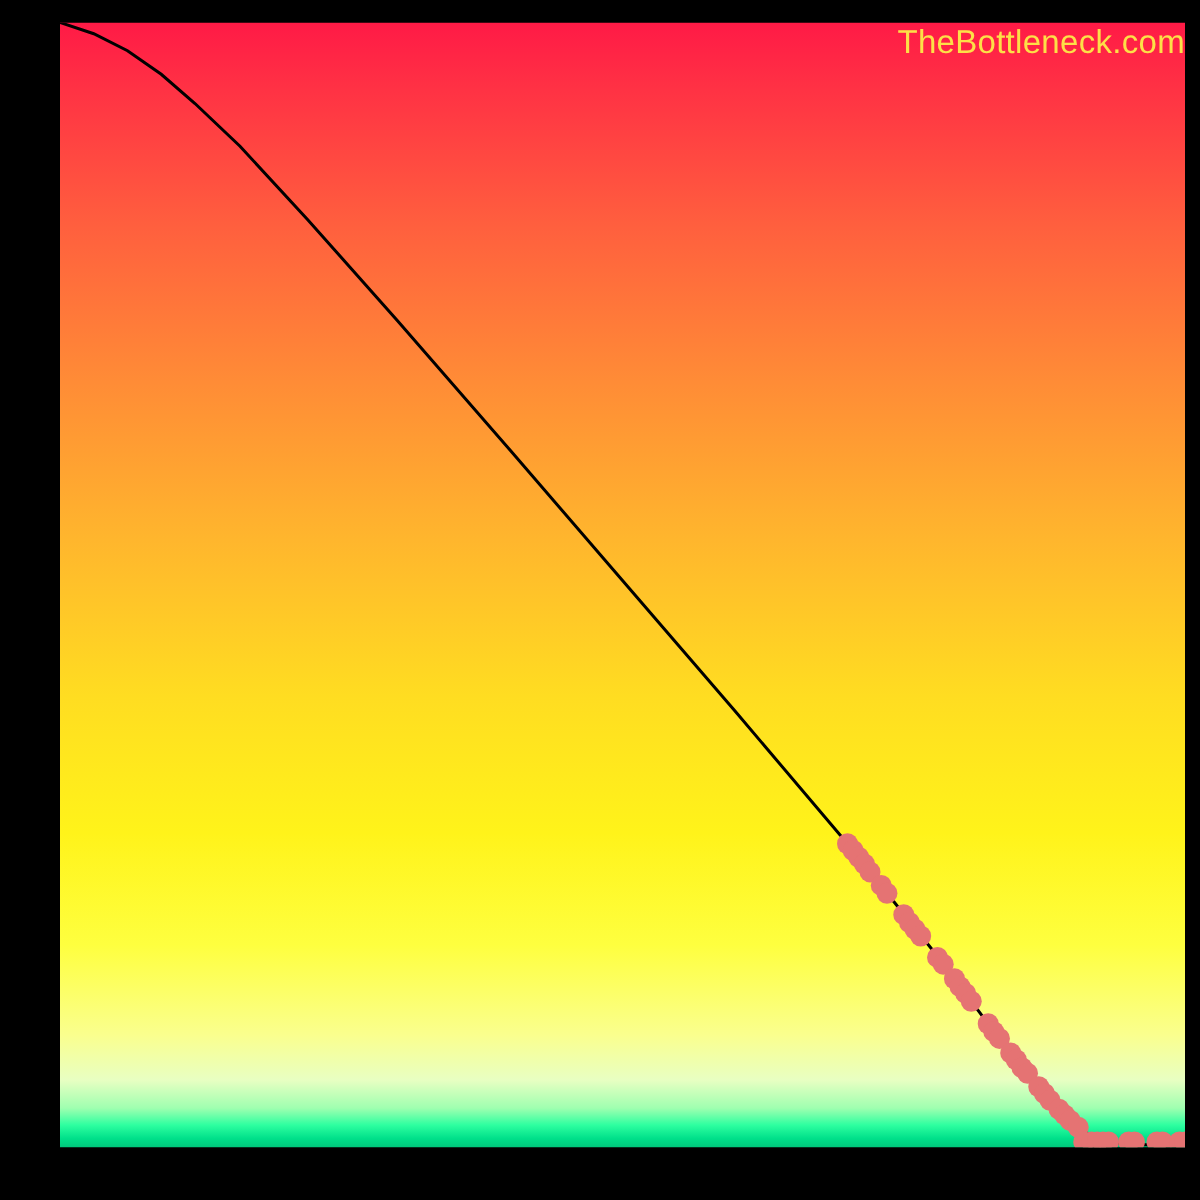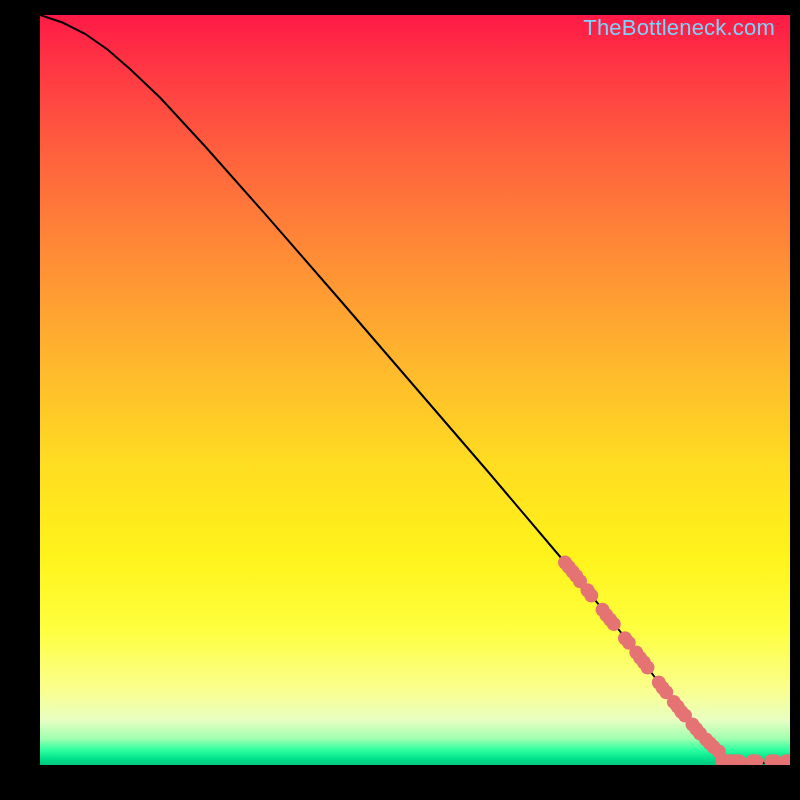--- a/index.html
+++ b/index.html
@@ -43,25 +43,25 @@
       #e8ffc2 94%,
       #9fffb0 96.5%,
       #2effa0 98%,
       #00e08a 99.2%,
       #00c87c 100%
     );
   }
   .watermark {
     position: absolute;
     top: 0px;
-    right: 15px;
+    right: 0;
     font-family: Arial, Helvetica, sans-serif;
     font-size: 22px;
     font-weight: 400;
-    color: #7dd3fc;
+    color: #fde047;
     letter-spacing: 0.2px;
     user-select: none;
   }
   svg.overlay {
     position: absolute;
     left: 0;
     top: 0;
     width: 100%;
     height: 100%;
   }

